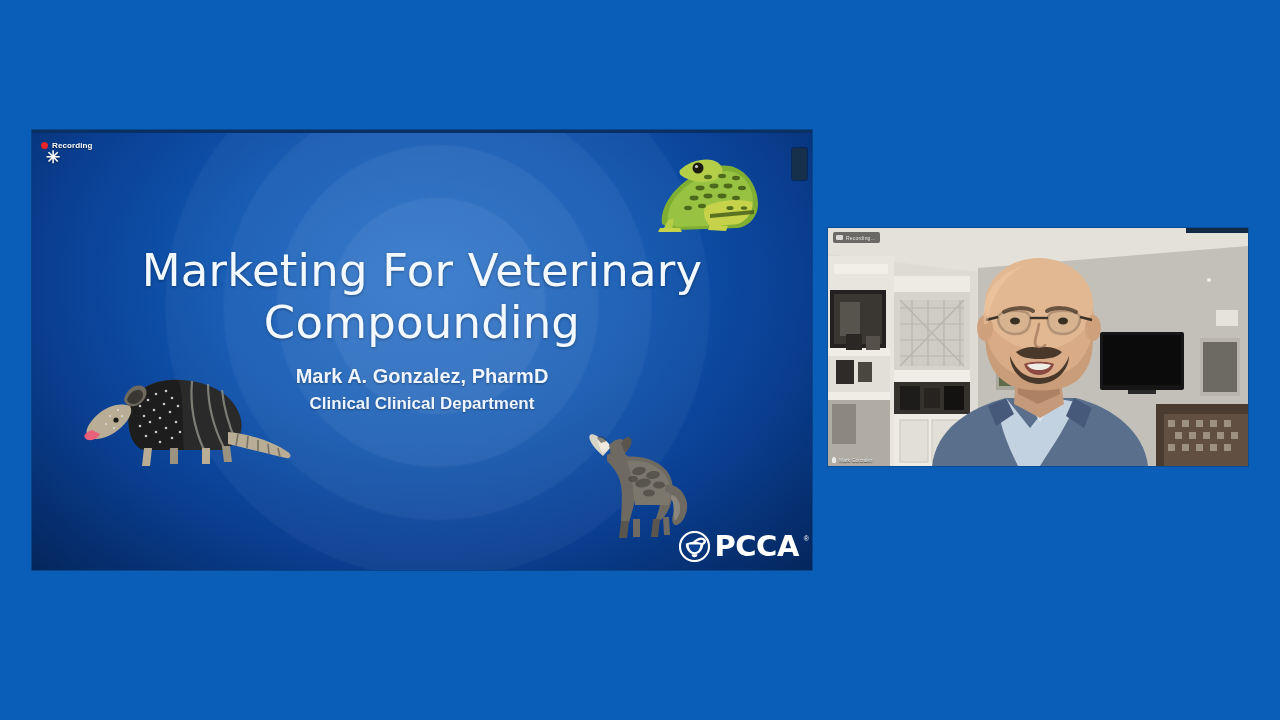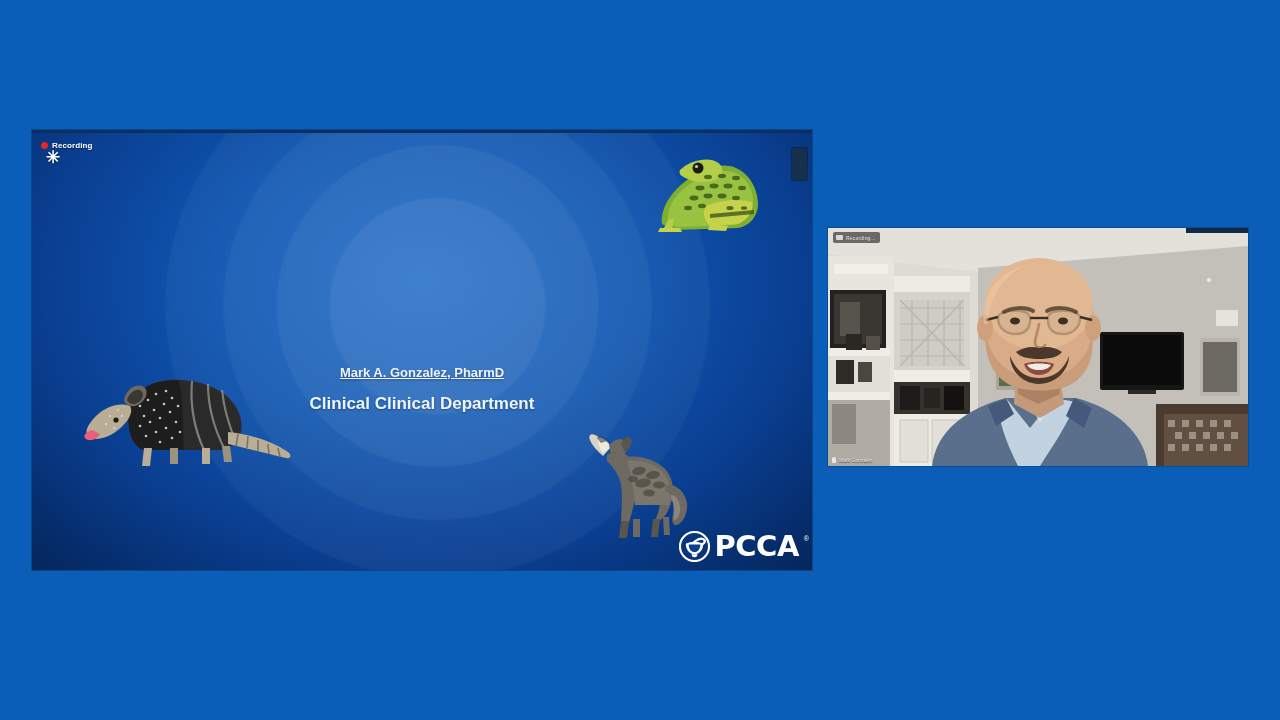--- a/index.html
+++ b/index.html
@@ -56,23 +56,22 @@
   #slide-title {
     position:absolute; left:60px; top:115px; width:660px;
     text-align:center;
     font-size:45px; line-height:52px; font-weight:normal;
     color:#f2f8ff; letter-spacing:.2px;
     text-shadow:0 1px 3px rgba(0,0,0,.35);
     font-family:"DejaVu Sans", sans-serif;
   }
   #slide-presenter {
     position:absolute; left:60px; top:235px; width:660px;
-    text-align:center; font-size:13px; color:#eef5ff; font-weight:bold;
+    text-align:center; font-size:20px; color:#eef5ff; font-weight:bold;
     text-shadow:0 1px 2px rgba(0,0,0,.35);
-    text-decoration:underline;
   }
   #slide-department {
     position:absolute; left:60px; top:264px; width:660px;
     text-align:center; font-size:17px; color:#eef5ff; font-weight:bold;
     text-shadow:0 1px 2px rgba(0,0,0,.35);
   }
 
   
   #pcca-logo {
     position:absolute; right:3px; bottom:8px;
@@ -243,20 +242,21 @@
     <path d="M86 92 L87 110 L93 110 L92 92 Z" fill="#6e6a62"></path>
     <path d="M20 13 C24 10 28 12 30 16 L24 18 Z" fill="#2b2b2b" opacity=".55"></path>
   </svg>
 
   <div id="slide-recording">
     <span class="dot"></span>
     <span class="label">Recording</span>
   </div>
   <div id="slide-asterisk">✳</div>
 
+  <div id="slide-title">Marketing For Veterinary Compounding</div>
   <div id="slide-presenter">Mark A. Gonzalez, PharmD</div>
   <div id="slide-department">Clinical Clinical Department</div>
 
   <div id="pcca-logo">
     <svg class="mark" viewBox="0 0 32 32">
       <circle cx="16" cy="16" r="15" fill="none" stroke="#ffffff" stroke-width="2.2"></circle>
       <path d="M7 13 C7 13 12 11 16 11 C20 11 25 13 25 13 C25 20 21 24 16 24 C11 24 7 20 7 13 Z" fill="#ffffff"></path>
       <path d="M16 11 C20 8 24 7 26 9 C28 11 25 14 21 15" fill="none" stroke="#ffffff" stroke-width="2.4" stroke-linecap="round"></path>
       <path d="M10 14 C10 19 13 22 16 22 C19 22 22 19 22 14 Z" fill="#0a3f92"></path>
       <path d="M13 24 C13 26 14 27 16 27 C18 27 19 26 19 24 Z" fill="#ffffff"></path>

